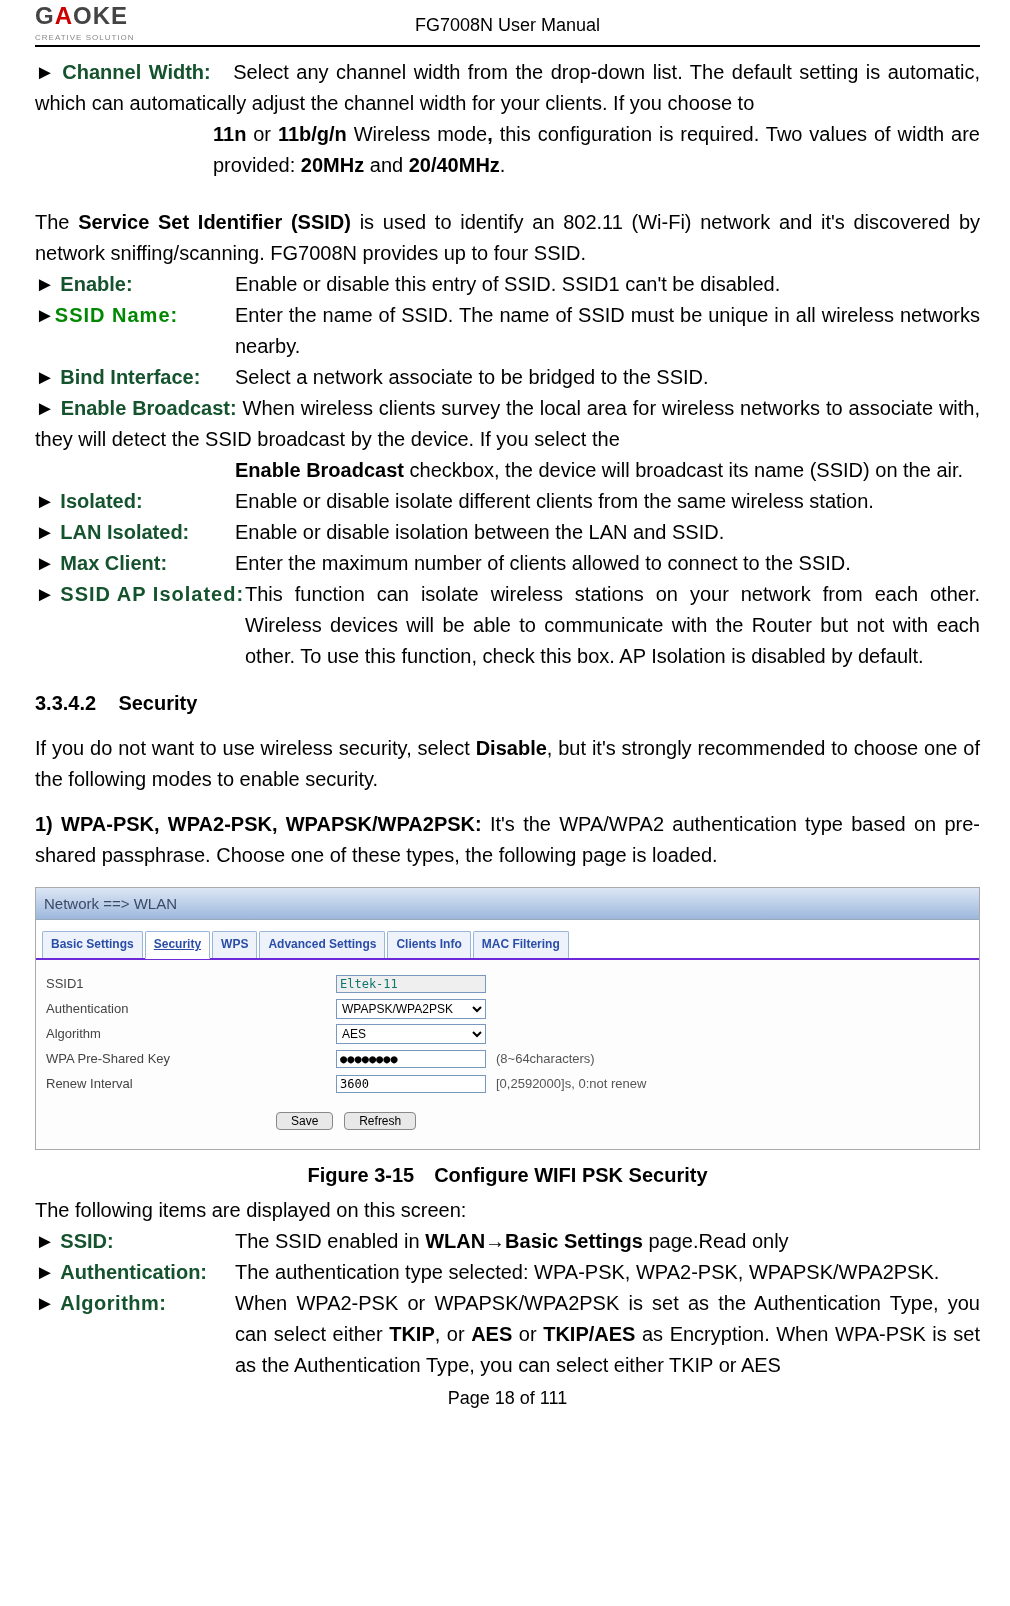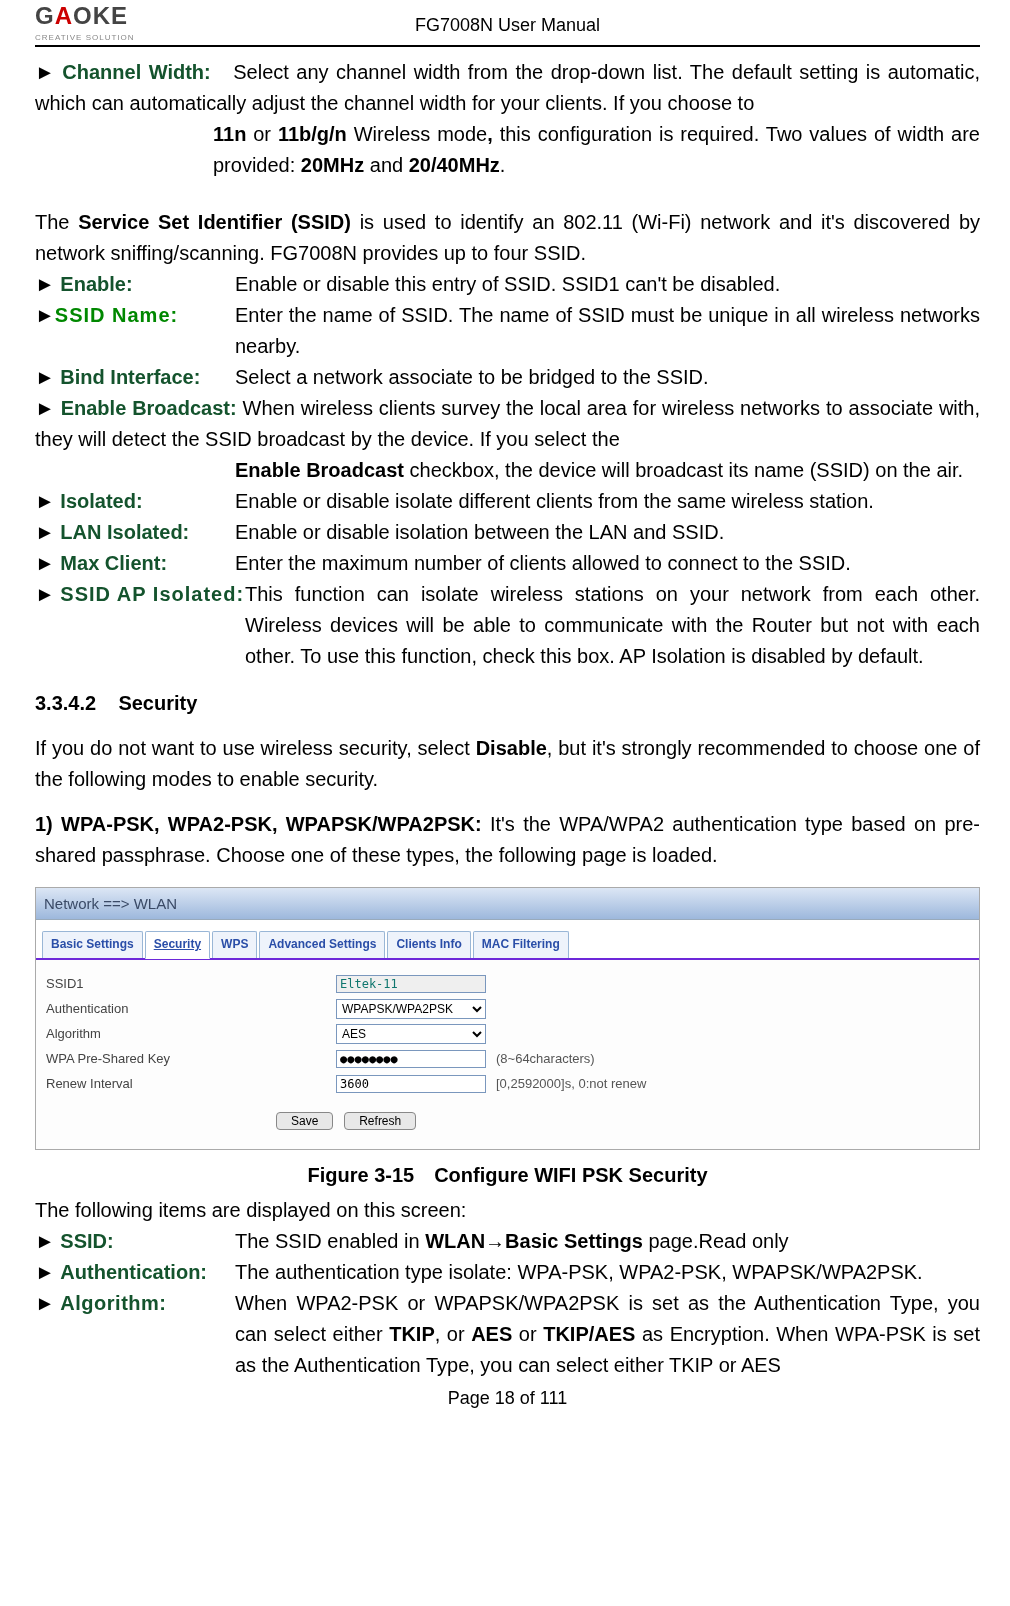--- a/index.html
+++ b/index.html
@@ -271,21 +271,21 @@
 
   <p>The following items are displayed on this screen:</p>
 
   <div class="bullet-row">
     <div class="term-col"><span class="arrow">►</span> <span class="term-blue">SSID:</span></div>
     <div class="desc-col"><span>The SSID enabled in </span><b>WLAN→Basic Settings</b><span> page.Read only</span></div>
   </div>
 
   <div class="bullet-row">
     <div class="term-col"><span class="arrow">►</span> <span class="term-blue">Authentication:</span></div>
-    <div class="desc-col">The authentication type isolate: WPA-PSK, WPA2-PSK, WPAPSK/WPA2PSK.</div>
+    <div class="desc-col">The authentication type selected: WPA-PSK, WPA2-PSK, WPAPSK/WPA2PSK.</div>
   </div>
 
   <div class="bullet-row">
     <div class="term-col"><span class="arrow">►</span> <span class="term-blue" style="letter-spacing:0.5px;">Algorithm:</span></div>
     <div class="desc-col justify">
       <span>When WPA2-PSK or WPAPSK/WPA2PSK is set as the Authentication Type, you can select either </span><b>TKIP</b><span>, or </span><b>AES</b><span> or </span><b>TKIP/AES</b><span> as Encryption. When WPA-PSK is set as the Authentication Type, you can select either TKIP or AES</span>
     </div>
   </div>
 
   <div class="footer">Page 18 of 111</div>

